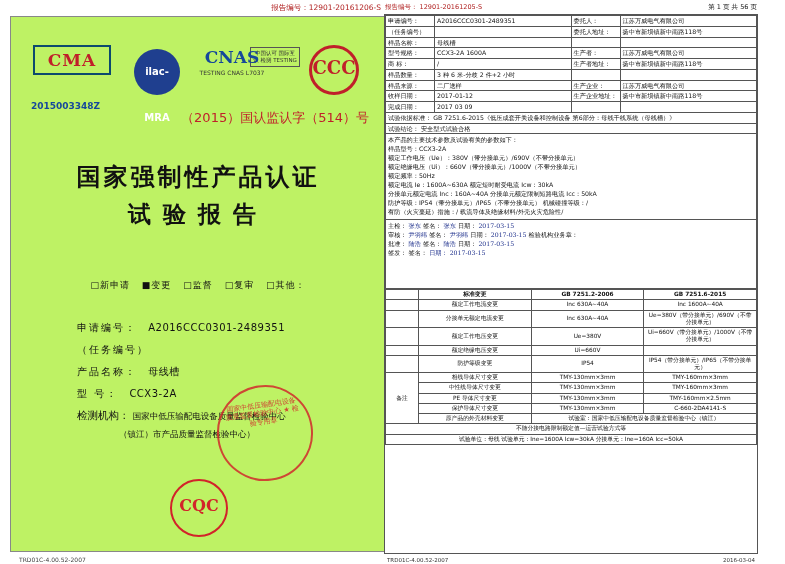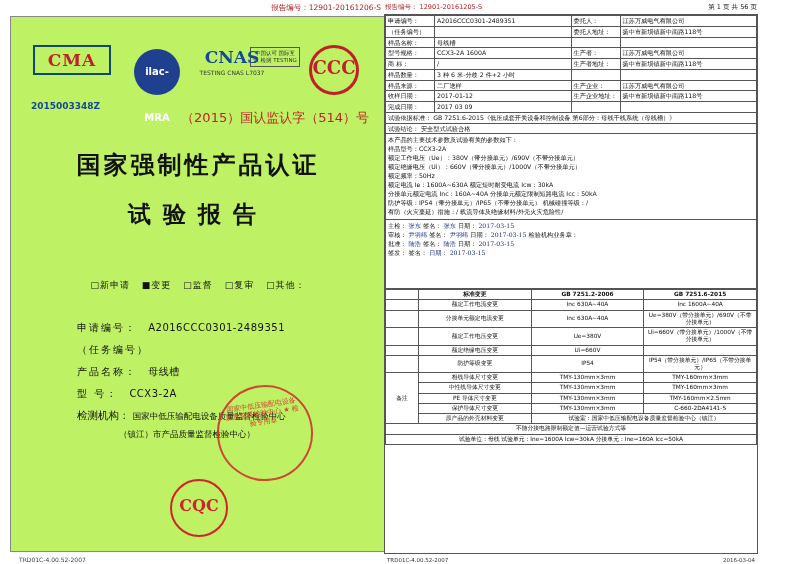--- a/index.html
+++ b/index.html
@@ -18,21 +18,21 @@
   .ilac-circle{width:46px;height:46px;border-radius:50%;background:#1f3f8f;color:#fff;font-size:10px;font-weight:bold;line-height:46px;margin:0 auto;}
   .logo-cnas{left:178px;top:8px;width:86px;}
   .cnas-text{color:#15489b;font-weight:bold;font-size:17px;font-family:"DejaVu Serif","Liberation Serif",serif;}
   .cnas-sub{font-size:6px;color:#333;line-height:1.25;margin-top:2px;}
   .logo-kc{left:236px;top:8px;width:56px;}
   .kc-box{border:1px solid #555;font-size:5.5px;line-height:1.3;color:#333;padding:2px;width:44px;margin:0 auto;}
   .logo-ccc{left:292px;top:6px;width:62px;}
   .ccc-circle{width:44px;height:44px;border-radius:50%;border:3px solid #c0202a;color:#c0202a;font-size:18px;font-weight:bold;line-height:40px;margin:0 auto;font-family:"DejaVu Serif","Liberation Serif",serif;}
   .cert-no{position:absolute;left:20px;top:84px;font-size:9px;color:#15489b;font-weight:bold;}
   .cert-no2{position:absolute;right:16px;top:92px;font-size:13px;color:#c0202a;}
-  .big-title{position:absolute;left:0;top:132px;width:374px;text-align:center;font-family:"DejaVu Serif","Liberation Serif",serif;font-size:24px;font-weight:bold;letter-spacing:3px;color:#111;}
+  .big-title{position:absolute;left:0;top:144px;width:374px;text-align:center;font-family:"DejaVu Serif","Liberation Serif",serif;font-size:24px;font-weight:bold;letter-spacing:3px;color:#111;}
   .big-title2{position:absolute;left:0;top:182px;width:374px;text-align:center;font-family:"DejaVu Serif","Liberation Serif",serif;font-size:23px;font-weight:bold;letter-spacing:12px;color:#111;}
   .checkline{position:absolute;left:0;top:262px;width:374px;text-align:center;font-size:9px;letter-spacing:1px;color:#111;}
   .checkline span{margin:0 4px;}
   .fields{position:absolute;left:66px;top:300px;font-size:10px;line-height:2.2;color:#111;}
   .fields .lbl{display:inline-block;letter-spacing:2px;}
   .fields .val{margin-left:8px;letter-spacing:0.5px;}
   .org{position:absolute;left:66px;top:392px;font-size:10.5px;color:#111;}
   .org .val{font-size:8.5px;}
   .org-line2{position:absolute;left:108px;top:412px;font-size:8.5px;color:#111;}
   .stamp-red{position:absolute;border:2px solid #d2232a;border-radius:50%;color:#d2232a;text-align:center;opacity:.82;transform:rotate(-8deg);}

